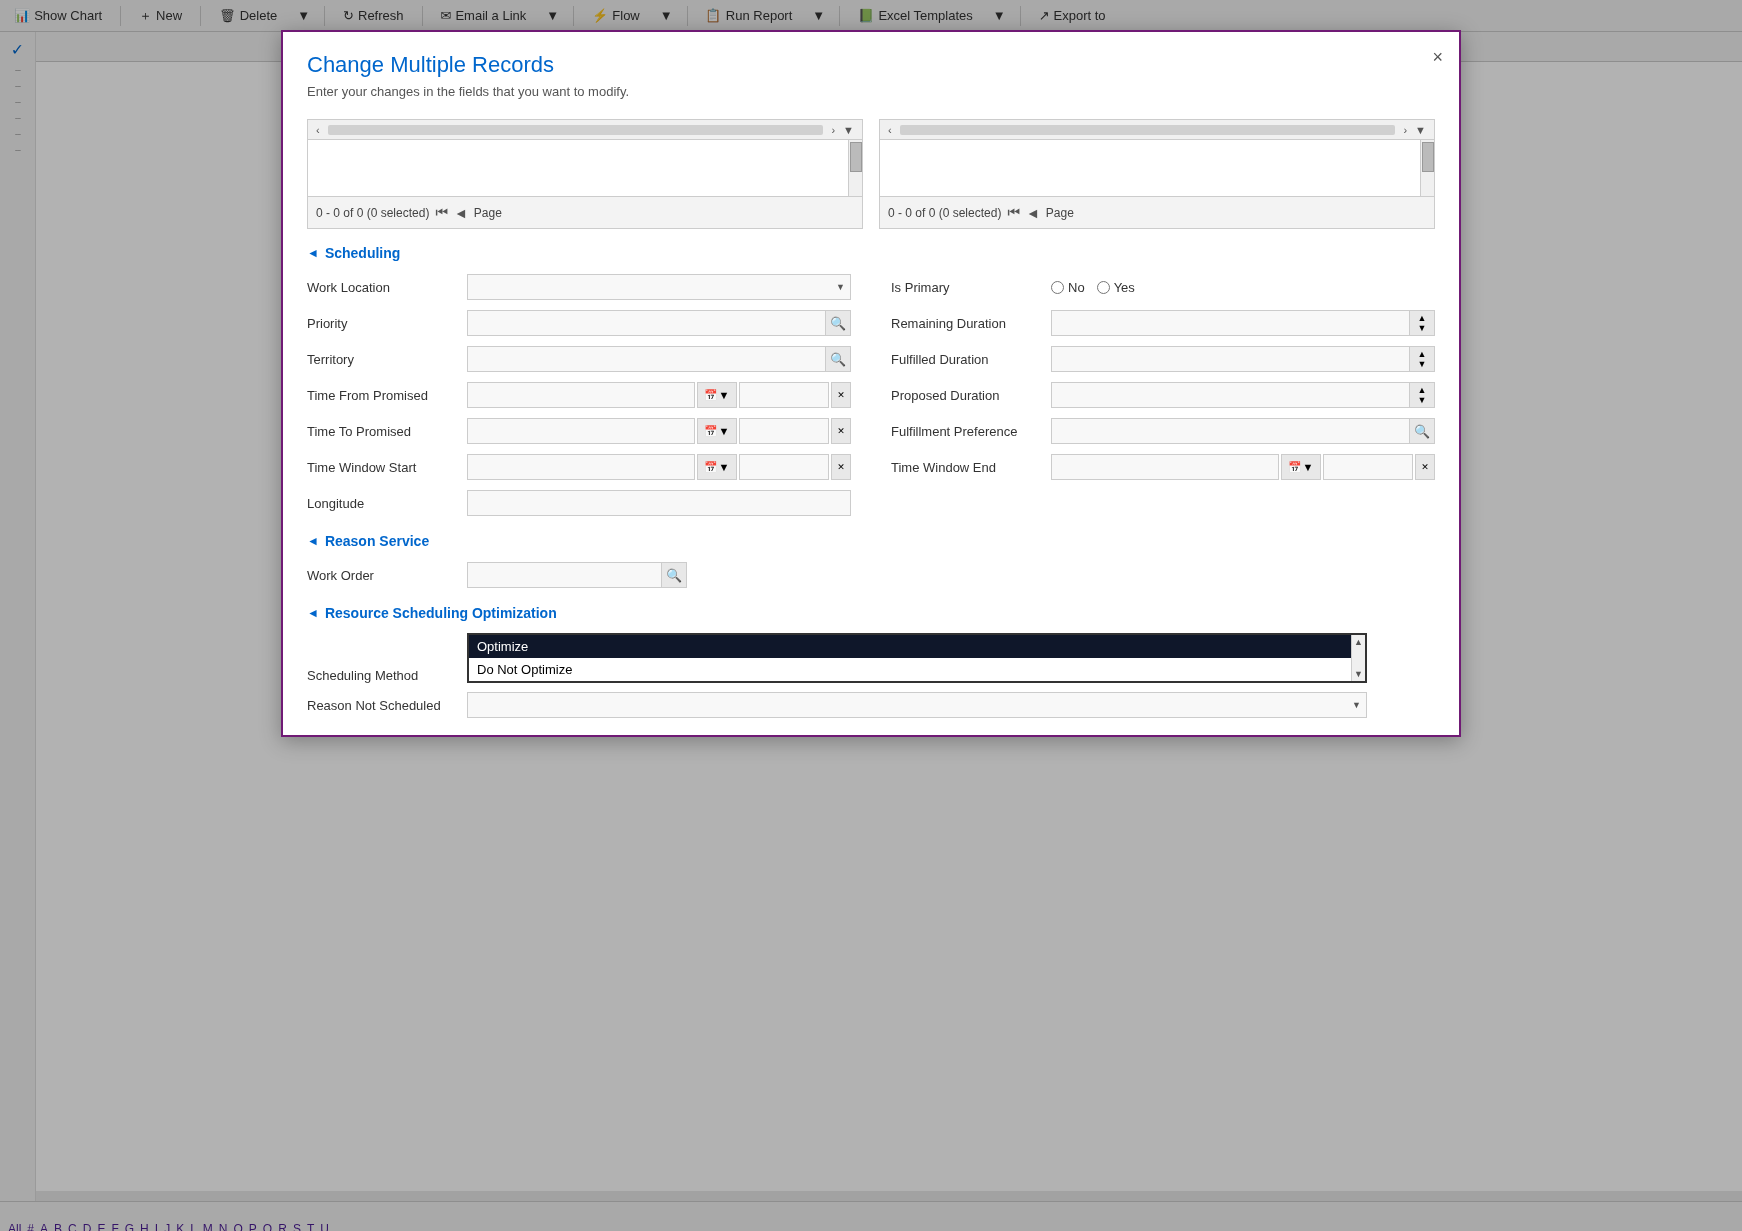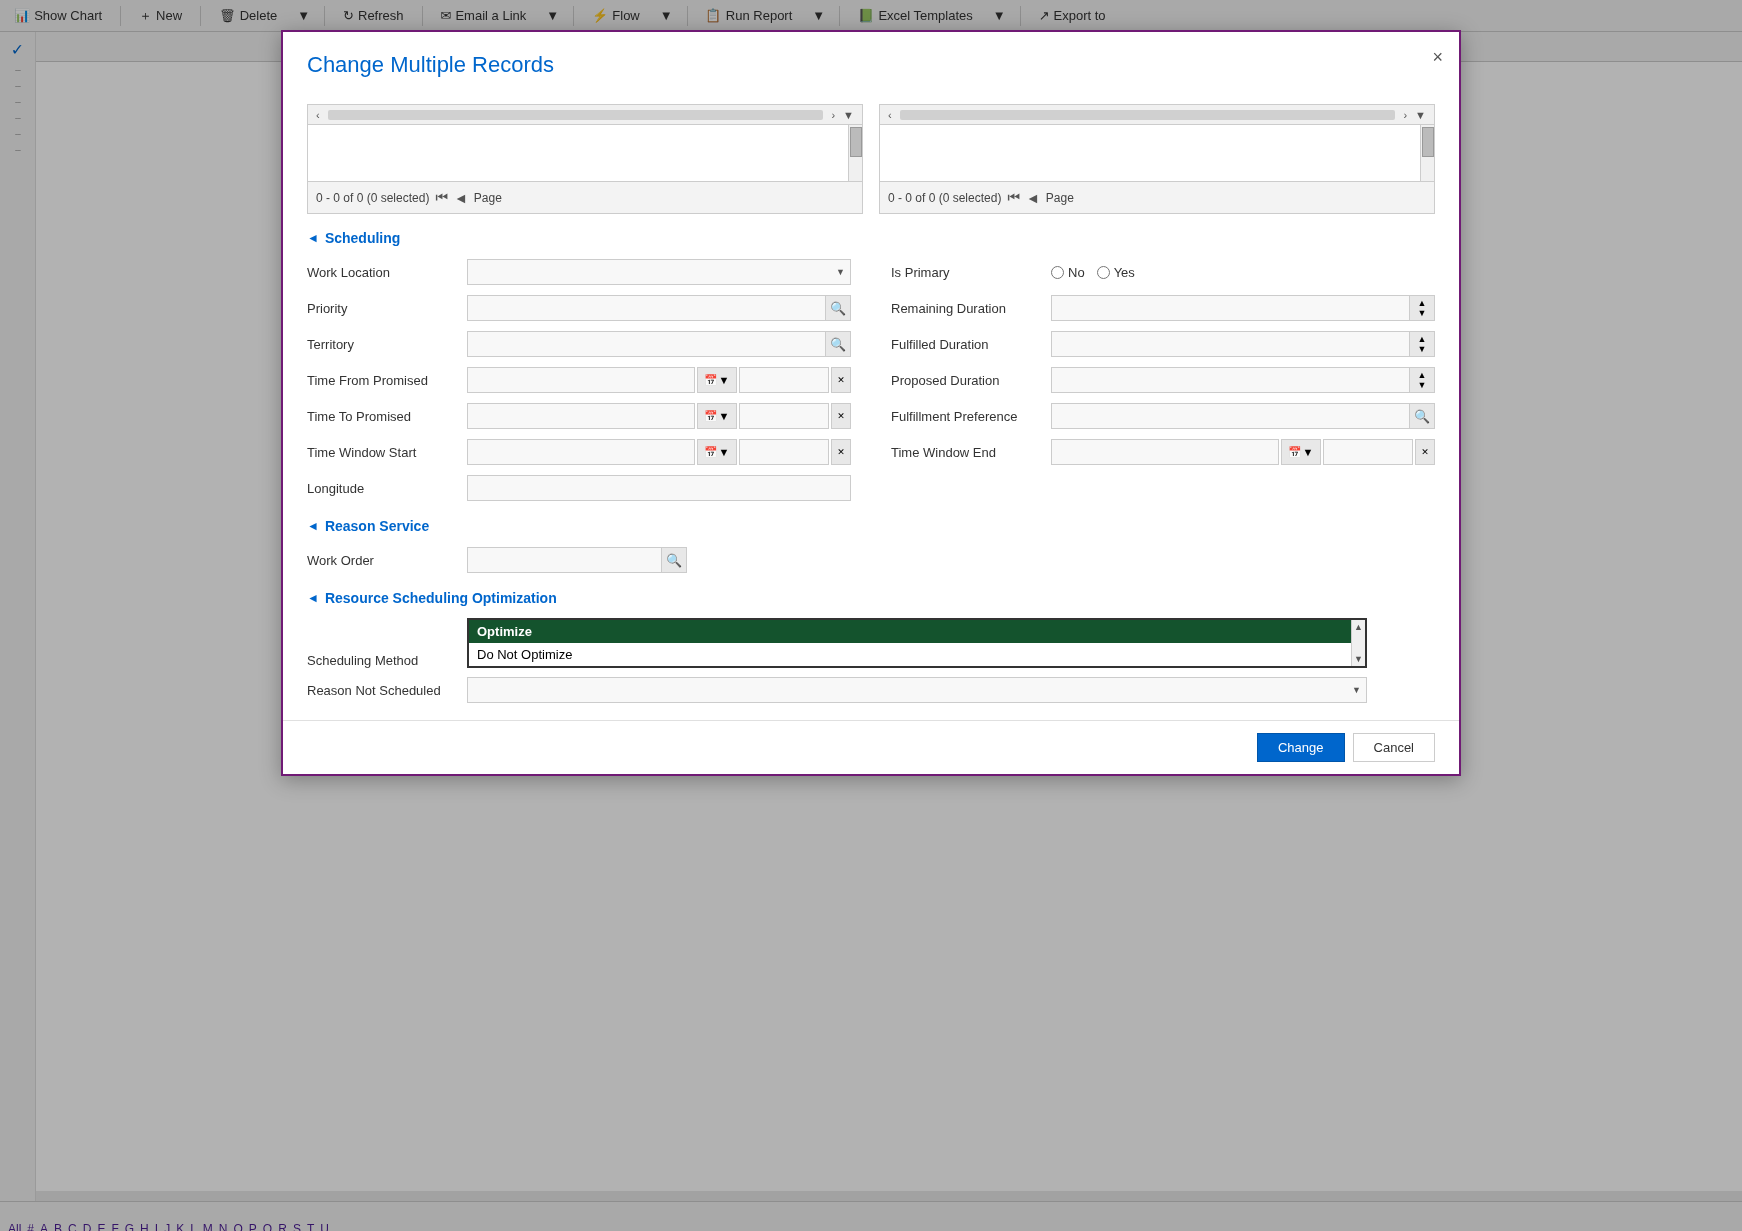--- a/index.html
+++ b/index.html
@@ -390,23 +390,22 @@
       border: 2px solid #333;
       background: #fff;
       position: relative;
     }
     .dropdown-option {
       padding: 4px 8px;
       font-size: 13px;
       cursor: pointer;
     }
     .dropdown-option.selected {
-      background: #14532d;
+      background: #0f172a;
       color: #fff;
-      font-weight: bold;
     }
     .dropdown-scrollbar {
       position: absolute;
       right: 0;
       top: 0;
       bottom: 0;
       width: 14px;
       background: #f0f0f0;
       border-left: 1px solid #ccc;
       display: flex;
@@ -580,20 +579,21 @@
   <span class="alpha-item">S</span>
   <span class="alpha-item">T</span>
   <span class="alpha-item">U</span>
 </div>
 
 <div class="modal-overlay">
   <div class="modal">
 
     <div class="modal-header">
       <h1 class="modal-title">Change Multiple Records</h1>
+      <p class="modal-subtitle">Enter your changes in the fields that you want to modify.</p>
       <button class="modal-close">×</button>
     </div>
 
     <div class="modal-content">
 
       <div class="dual-tables">
 
         <div class="table-pane">
           <div class="table-pane-scroll">
             <button class="scroll-arrow">‹</button>
@@ -791,18 +791,14 @@
           <div class="select-wrap" style="max-width:900px;">
             <select class="form-select" style="width:900px;">
               <option value=""></option>
             </select>
           </div>
         </div>
       </div>
 
     </div>
 
-    <div class="modal-footer">
-      <button class="btn-primary">Change</button>
-      <button class="btn-secondary">Cancel</button>
-    </div>
   </div>
 </div>
 
 </body></html>

